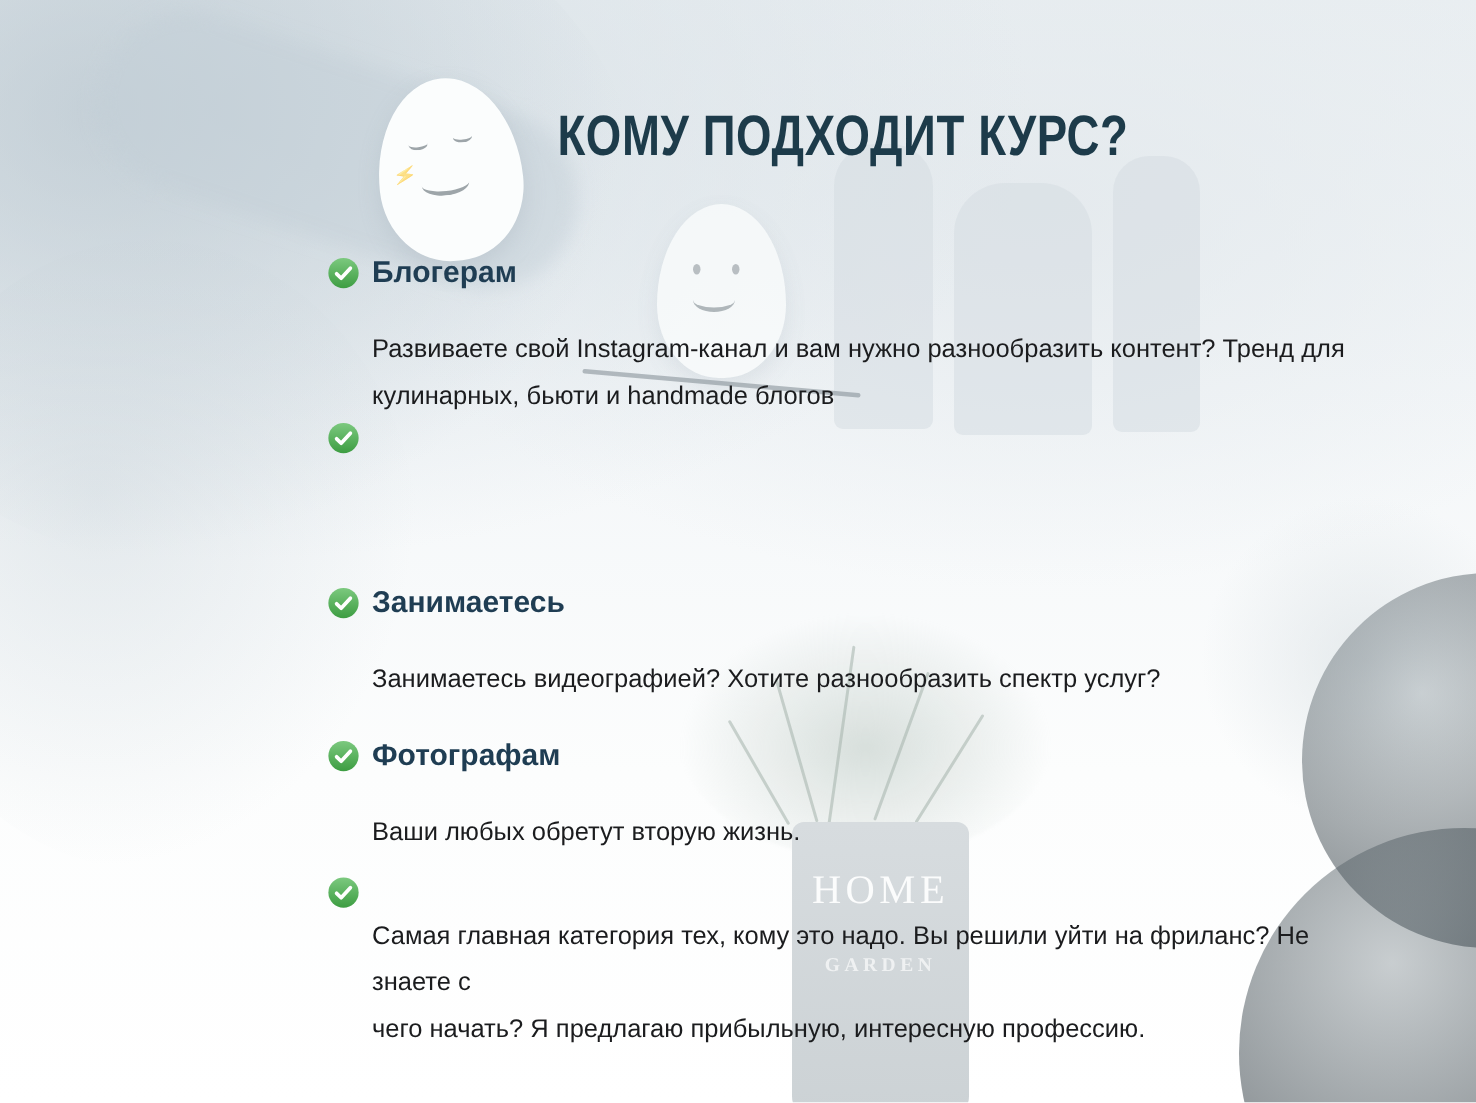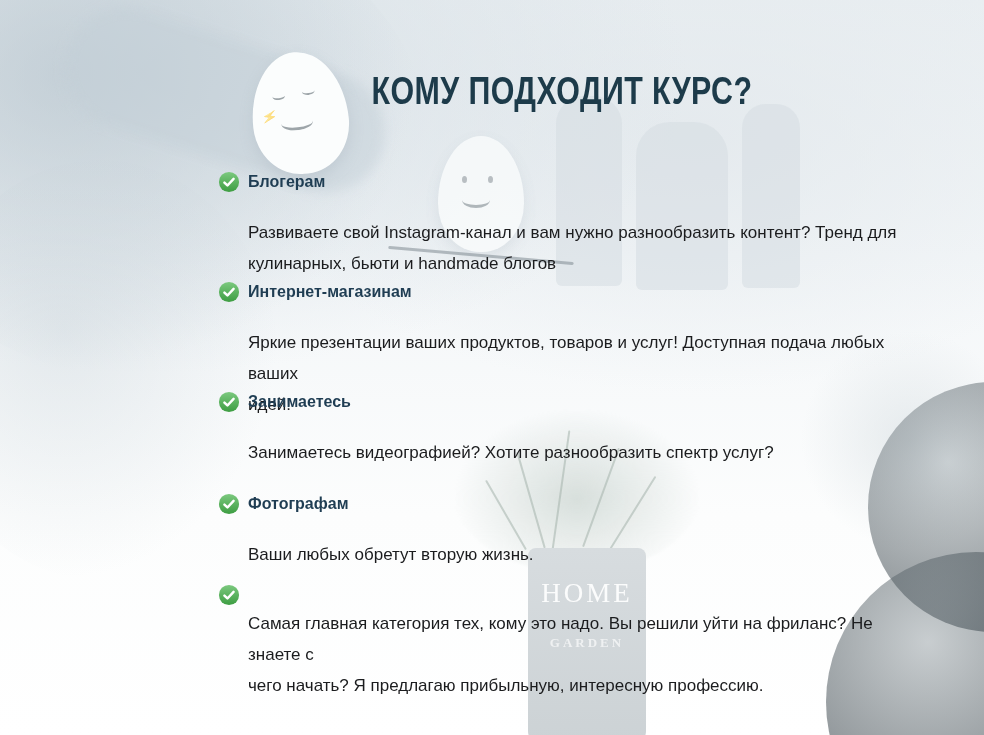--- a/index.html
+++ b/index.html
@@ -75,21 +75,21 @@
   .page-title {
     position:absolute; top:70px; left:140px; right:0; text-align:center;
     color:#1d3b4a; font-weight:700; font-size:38px; white-space:nowrap;
   }
   .page-title .squeeze { display:inline-block; transform:scaleX(.8); transform-origin:center; letter-spacing:.5px; }
 
   .audience { position:absolute; left:218px; top:0; width:680px; }
   .audience-item { position:absolute; left:0; padding-left:30px; width:680px; }
   .item-1 { top:171px; } .item-2 { top:281px; } .item-3 { top:391px; } .item-4 { top:493px; } .item-5 { top:584px; }
   .check-icon { position:absolute; left:0; top:0; width:22px; height:22px; }
-  .item-title { font-size:16px; font-weight:700; color:#1f3d53; line-height:22px; }
+  .item-title { font-size:20px; font-weight:700; color:#1f3d53; line-height:22px; }
   .item-desc  { margin-top:24px; font-size:17px; color:#1b1c1e; line-height:31px; white-space:pre-line; }
 </style>
 </head>
 <body>
 
 <div class="stage">
 
   <div class="decor hand-blob"></div>
   <div class="decor finger"></div>
   <div class="decor arm-blob"></div>
@@ -157,23 +157,20 @@
 кулинарных, бьюти и handmade блогов</div>
       </div>
 
       <div class="audience-item item-2">
         <span class="check-icon">
           <svg viewBox="0 0 24 24" width="22" height="22">
               <circle cx="12" cy="12" r="11" fill="url(#checkGrad)"></circle>
               <path d="M7 12.6l3.3 3.2 6.7-7.3" stroke="#fff" stroke-width="2.7" fill="none" stroke-linecap="round" stroke-linejoin="round"></path>
             </svg>
         </span>
-        <div class="item-title">Интернет-магазинам</div>
-        <div class="item-desc">Яркие презентации ваших продуктов, товаров и услуг! Доступная подача любых ваших
-идей!</div>
       </div>
 
       <div class="audience-item item-3">
         <span class="check-icon">
           <svg viewBox="0 0 24 24" width="22" height="22">
               <circle cx="12" cy="12" r="11" fill="url(#checkGrad)"></circle>
               <path d="M7 12.6l3.3 3.2 6.7-7.3" stroke="#fff" stroke-width="2.7" fill="none" stroke-linecap="round" stroke-linejoin="round"></path>
             </svg>
         </span>
         <div class="item-title">Занимаетесь</div>

